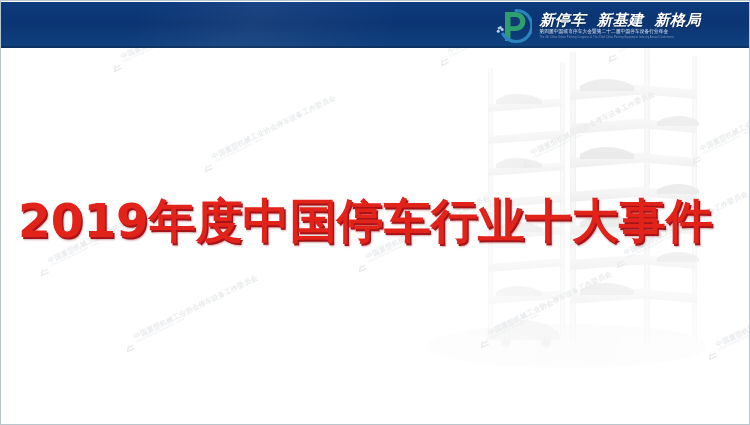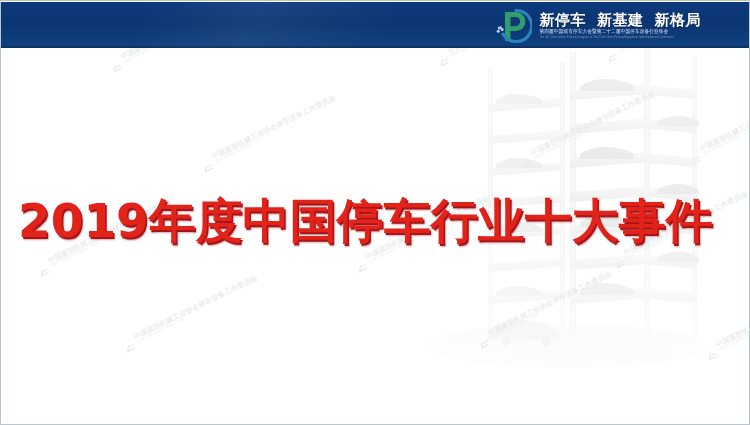--- a/index.html
+++ b/index.html
@@ -79,20 +79,21 @@
     justify-content: center;
     gap: 1px;
   }
   .logo-slogan {
     display: flex;
     align-items: baseline;
     gap: 11px;
     color: #ffffff;
     font-size: 15px;
     font-weight: bold;
+    font-style: italic;
     letter-spacing: 0.5px;
     line-height: 1;
     font-family: "DejaVu Serif", "Liberation Serif", serif;
     text-shadow: 0 1px 1px rgba(0,0,0,0.35);
     white-space: nowrap;
   }
   .logo-sub-cn {
     color: #dfe6f2;
     font-size: 4.6px;
     line-height: 1.25;

